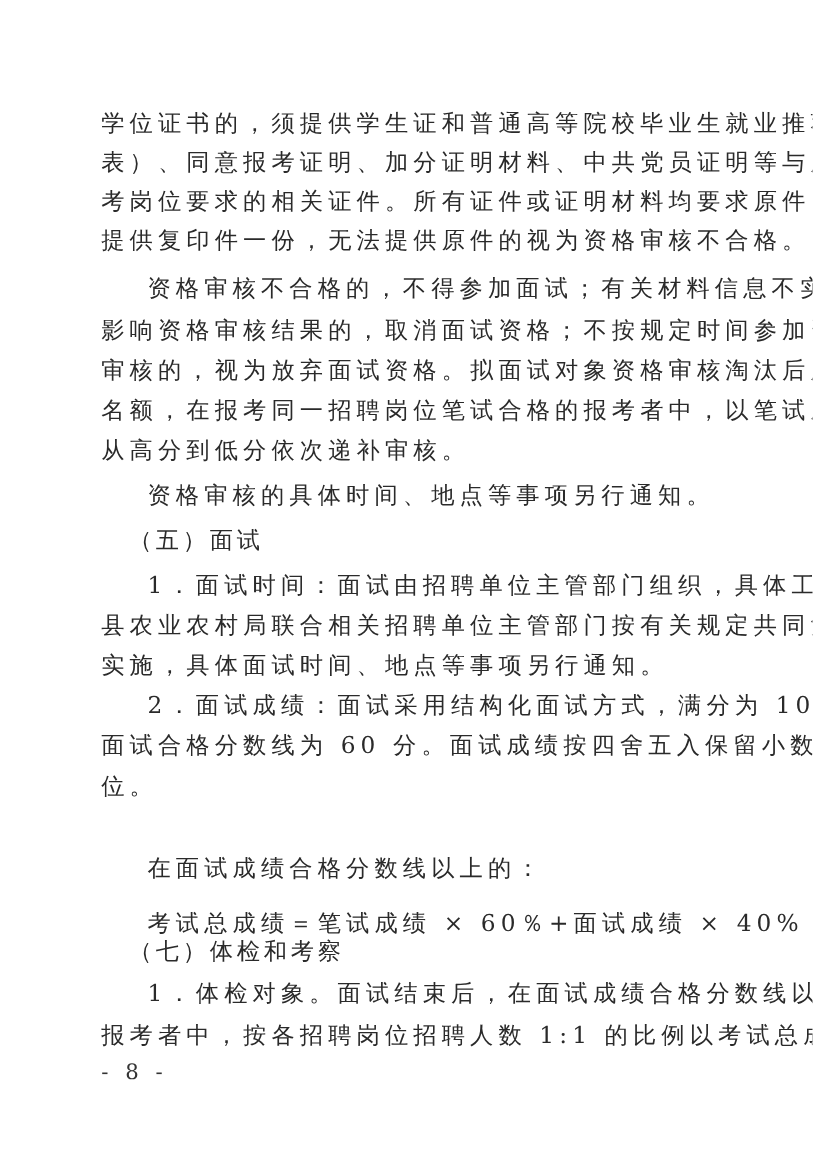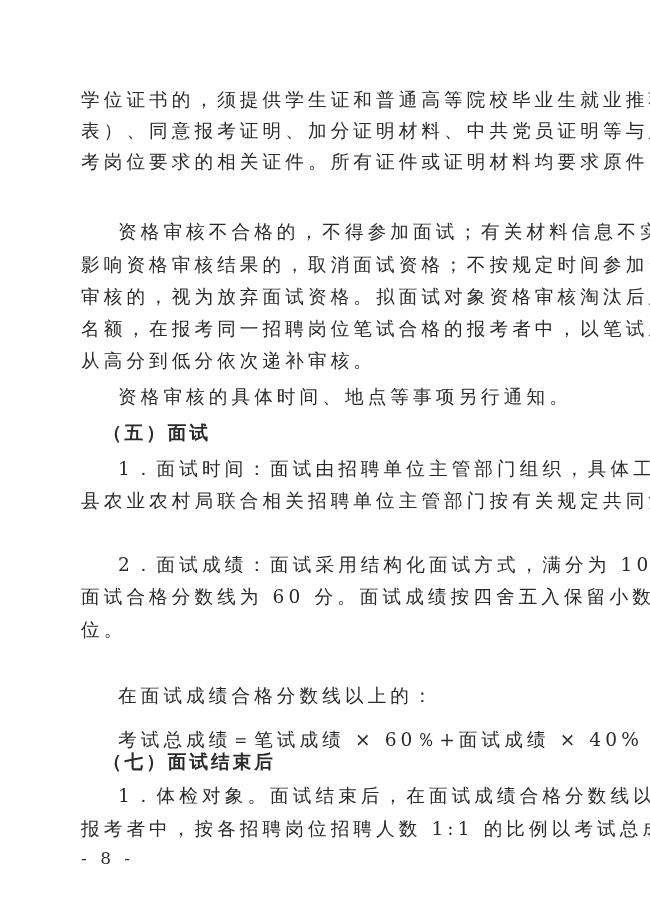--- a/index.html
+++ b/index.html
@@ -2,46 +2,48 @@
 <html><head>
 <meta charset="utf-8">
 <style>
   html, body { margin:0; padding:0; background:#ffffff; }
   body { width:650px; height:919px; position:relative; overflow:hidden;
          font-family: "DejaVu Serif", "Liberation Serif", serif; color:#2a2a2a; }
   .page { position:absolute; left:0; top:0; width:650px; height:919px; background:#fff; }
   .line { position:absolute; left:81px; white-space:nowrap; font-size:18.6px;
           letter-spacing:4.1px; line-height:22px; }
   .indent { left:118px; }
-  .heading { left:103px; font-weight:bold; letter-spacing:3px; }
+  .heading { left:103px; font-weight:normal; letter-spacing:3px; }
   .pnum { position:absolute; left:81px; top:848px; font-size:17px; letter-spacing:4px; color:#333; }
 </style>
 </head>
 <body>
 
 <div class="page">
 
   <div class="line" style="top:89px">学位证书的，须提供学生证和普通高等院校毕业生就业推荐</div>
   <div class="line" style="top:120px">表）、同意报考证明、加分证明材料、中共党员证明等与所报</div>
   <div class="line" style="top:151px">考岗位要求的相关证件。所有证件或证明材料均要求原件，并</div>
+  <div class="line" style="top:182px">提供复印件一份，无法提供原件的视为资格审核不合格。</div>
   <div class="line indent" style="top:221px">资格审核不合格的，不得参加面试；有关材料信息不实，</div>
   <div class="line" style="top:254px">影响资格审核结果的，取消面试资格；不按规定时间参加资格</div>
   <div class="line" style="top:286px">审核的，视为放弃面试资格。拟面试对象资格审核淘汰后所缺</div>
   <div class="line" style="top:318px">名额，在报考同一招聘岗位笔试合格的报考者中，以笔试成绩</div>
   <div class="line indent" style="top:386px">资格审核的具体时间、地点等事项另行通知。</div>
   <div class="line" style="top:350px">从高分到低分依次递补审核。</div>
 
   <div class="line heading" style="top:422px">（五）面试</div>
   <div class="line indent" style="top:458px">1．面试时间：面试由招聘单位主管部门组织，具体工作由</div>
   <div class="line" style="top:490px">县农业农村局联合相关招聘单位主管部门按有关规定共同负责</div>
+  <div class="line" style="top:522px">实施，具体面试时间、地点等事项另行通知。</div>
   <div class="line indent" style="top:554px">2．面试成绩：面试采用结构化面试方式，满分为 100 分，</div>
   <div class="line" style="top:586px">面试合格分数线为 60 分。面试成绩按四舍五入保留小数点后 2</div>
   <div class="line" style="top:619px">位。</div>
 
   <div class="line indent" style="top:685px">在面试成绩合格分数线以上的：</div>
   <div class="line indent" style="top:729px">考试总成绩＝笔试成绩 × 60％+面试成绩 × 40%</div>
 
-  <div class="line heading" style="top:751px">（七）面试结束后</div>
+  <div class="line heading" style="top:751px">（七）体检和考察</div>
   <div class="line indent" style="top:785px">1．体检对象。面试结束后，在面试成绩合格分数线以上的</div>
   <div class="line" style="top:818px">报考者中，按各招聘岗位招聘人数 1:1 的比例以考试总成绩从</div>
 
   <div class="pnum">- 8 -</div>
 </div>
 
 </body></html>

